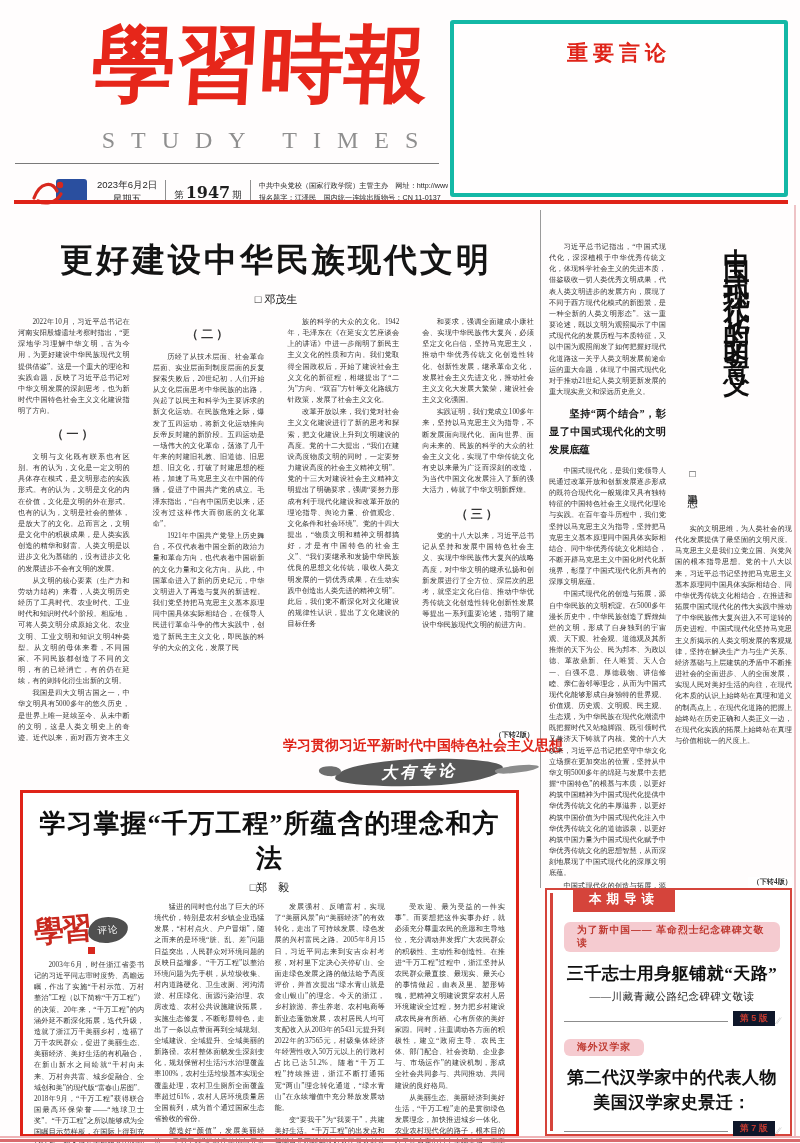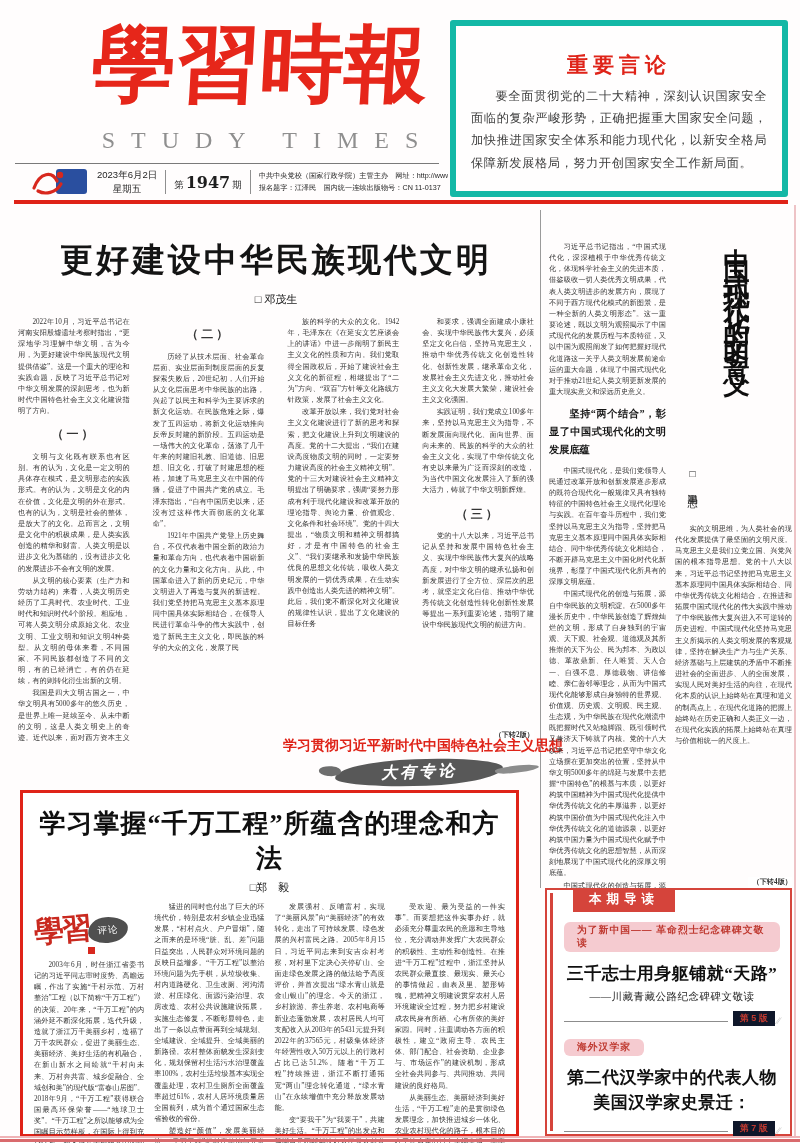--- a/index.html
+++ b/index.html
@@ -9,35 +9,35 @@
 
   
   .mast-title{position:absolute;left:55px;top:14px;width:410px;text-align:center;
               font-size:84px;line-height:1.2;font-weight:900;color:#e6261a;
               font-family:"DejaVu Serif","Liberation Serif",serif;transform:skewX(-3deg);}
   .mast-en{position:absolute;left:55px;top:127px;width:410px;text-align:center;font-size:24px;
            letter-spacing:16px;text-indent:16px;color:#8f8f8f;}
   .mast-line{position:absolute;left:15px;top:163px;width:424px;height:1px;background:#7a7a7a;}
 
   
-  .info-row{position:absolute;left:15px;top:166px;width:433px;height:32px;display:flex;align-items:center;justify-content:center;}
+  .info-row{position:absolute;left:15px;top:176px;width:433px;height:32px;display:flex;align-items:center;justify-content:center;}
   .paper-logo{width:56px;height:28px;margin-left:16px;position:relative;flex:none;}
   .logo-blue{position:absolute;right:0;top:1px;width:31px;height:25px;background:#2a4f9f;border-radius:3px;}
   .logo-fig{position:absolute;left:0;top:0;}
   .info-date{margin-left:10px;text-align:center;font-size:9.5px;line-height:1.45;color:#1e1e1e;white-space:nowrap;flex:none;}
   .info-sep{width:1px;height:24px;background:#8f8f8f;margin:0 8px;flex:none;}
   .info-issue{font-size:9.5px;color:#1e1e1e;white-space:nowrap;display:flex;align-items:baseline;flex:none;}
   .info-issue .no{font-size:16px;font-weight:700;margin:0 2px;font-family:"DejaVu Serif",serif;}
   .info-pub{font-size:7.2px;line-height:1.65;color:#1e1e1e;white-space:nowrap;overflow:hidden;flex:1;}
 
   .red-rule{position:absolute;left:14px;top:200px;width:774px;height:4px;background:#df2318;}
 
   
-  .quote-box{position:absolute;left:450px;top:20px;width:338px;height:177px;border:6px solid #14b8a6;
-             border-radius:3px;box-sizing:border-box;padding:22px 15px;background:#fffefe;}
+  .quote-box{position:absolute;left:450px;top:20px;width:338px;height:177px;border:4px solid #14b8a6;
+             border-radius:3px;box-sizing:border-box;padding:12px 15px;background:#fffefe;}
   .quote-title{text-align:center;color:#df2318;font-size:21px;font-weight:900;letter-spacing:5px;margin:3px 0 6px;}
   .quote-body{font-size:12.2px;line-height:1.82;text-align:justify;text-indent:2em;color:#3d3d3d;letter-spacing:0.6px;}
 
   
   .v-divider{position:absolute;left:540px;top:210px;width:1px;height:678px;background:#9a9a9a;}
   .main-article{position:absolute;left:18px;top:212px;width:516px;}
   .ma-headline{text-align:center;font-size:33px;font-weight:900;letter-spacing:3px;color:#141414;margin:26px 0 0;}
   .ma-byline{text-align:center;font-size:11px;margin-top:9px;color:#222;}
   .ma-cols{display:flex;gap:23px;margin-top:10px;height:424px;overflow:hidden;}
   .col{flex:1;min-width:0;font-size:7.2px;line-height:1.55;text-align:justify;position:relative;}
@@ -141,21 +141,20 @@
     <div class="info-pub">
       <div>中共中央党校（国家行政学院）主管主办　网址：http://www.studytimes.cn</div>
       <div>报名题字：江泽民　国内统一连续出版物号：CN 11-0137　代号：1-267</div>
     </div>
   </div>
 
   <div class="red-rule"></div>
 
   <aside class="quote-box">
     <div class="quote-title sans">重要言论</div>
-    <div class="quote-body">要全面贯彻党的二十大精神，深刻认识国家安全面临的复杂严峻形势，正确把握重大国家安全问题，加快推进国家安全体系和能力现代化，以新安全格局保障新发展格局，努力开创国家安全工作新局面。</div>
   </aside>
 
   <div class="v-divider"></div>
 
   <article class="main-article">
     <h1 class="ma-headline">更好建设中华民族现代文明</h1>
     <div class="ma-byline">□ 邓茂生</div>
     <div class="ma-cols">
       <div class="col">
         <p>2022年10月，习近平总书记在河南安阳殷墟遗址考察时指出，“更深地学习理解中华文明，古为今用，为更好建设中华民族现代文明提供借鉴”。这是一个重大的理论和实践命题，反映了习近平总书记对中华文明发展的深刻思考，也为新时代中国特色社会主义文化建设指明了方向。</p>

